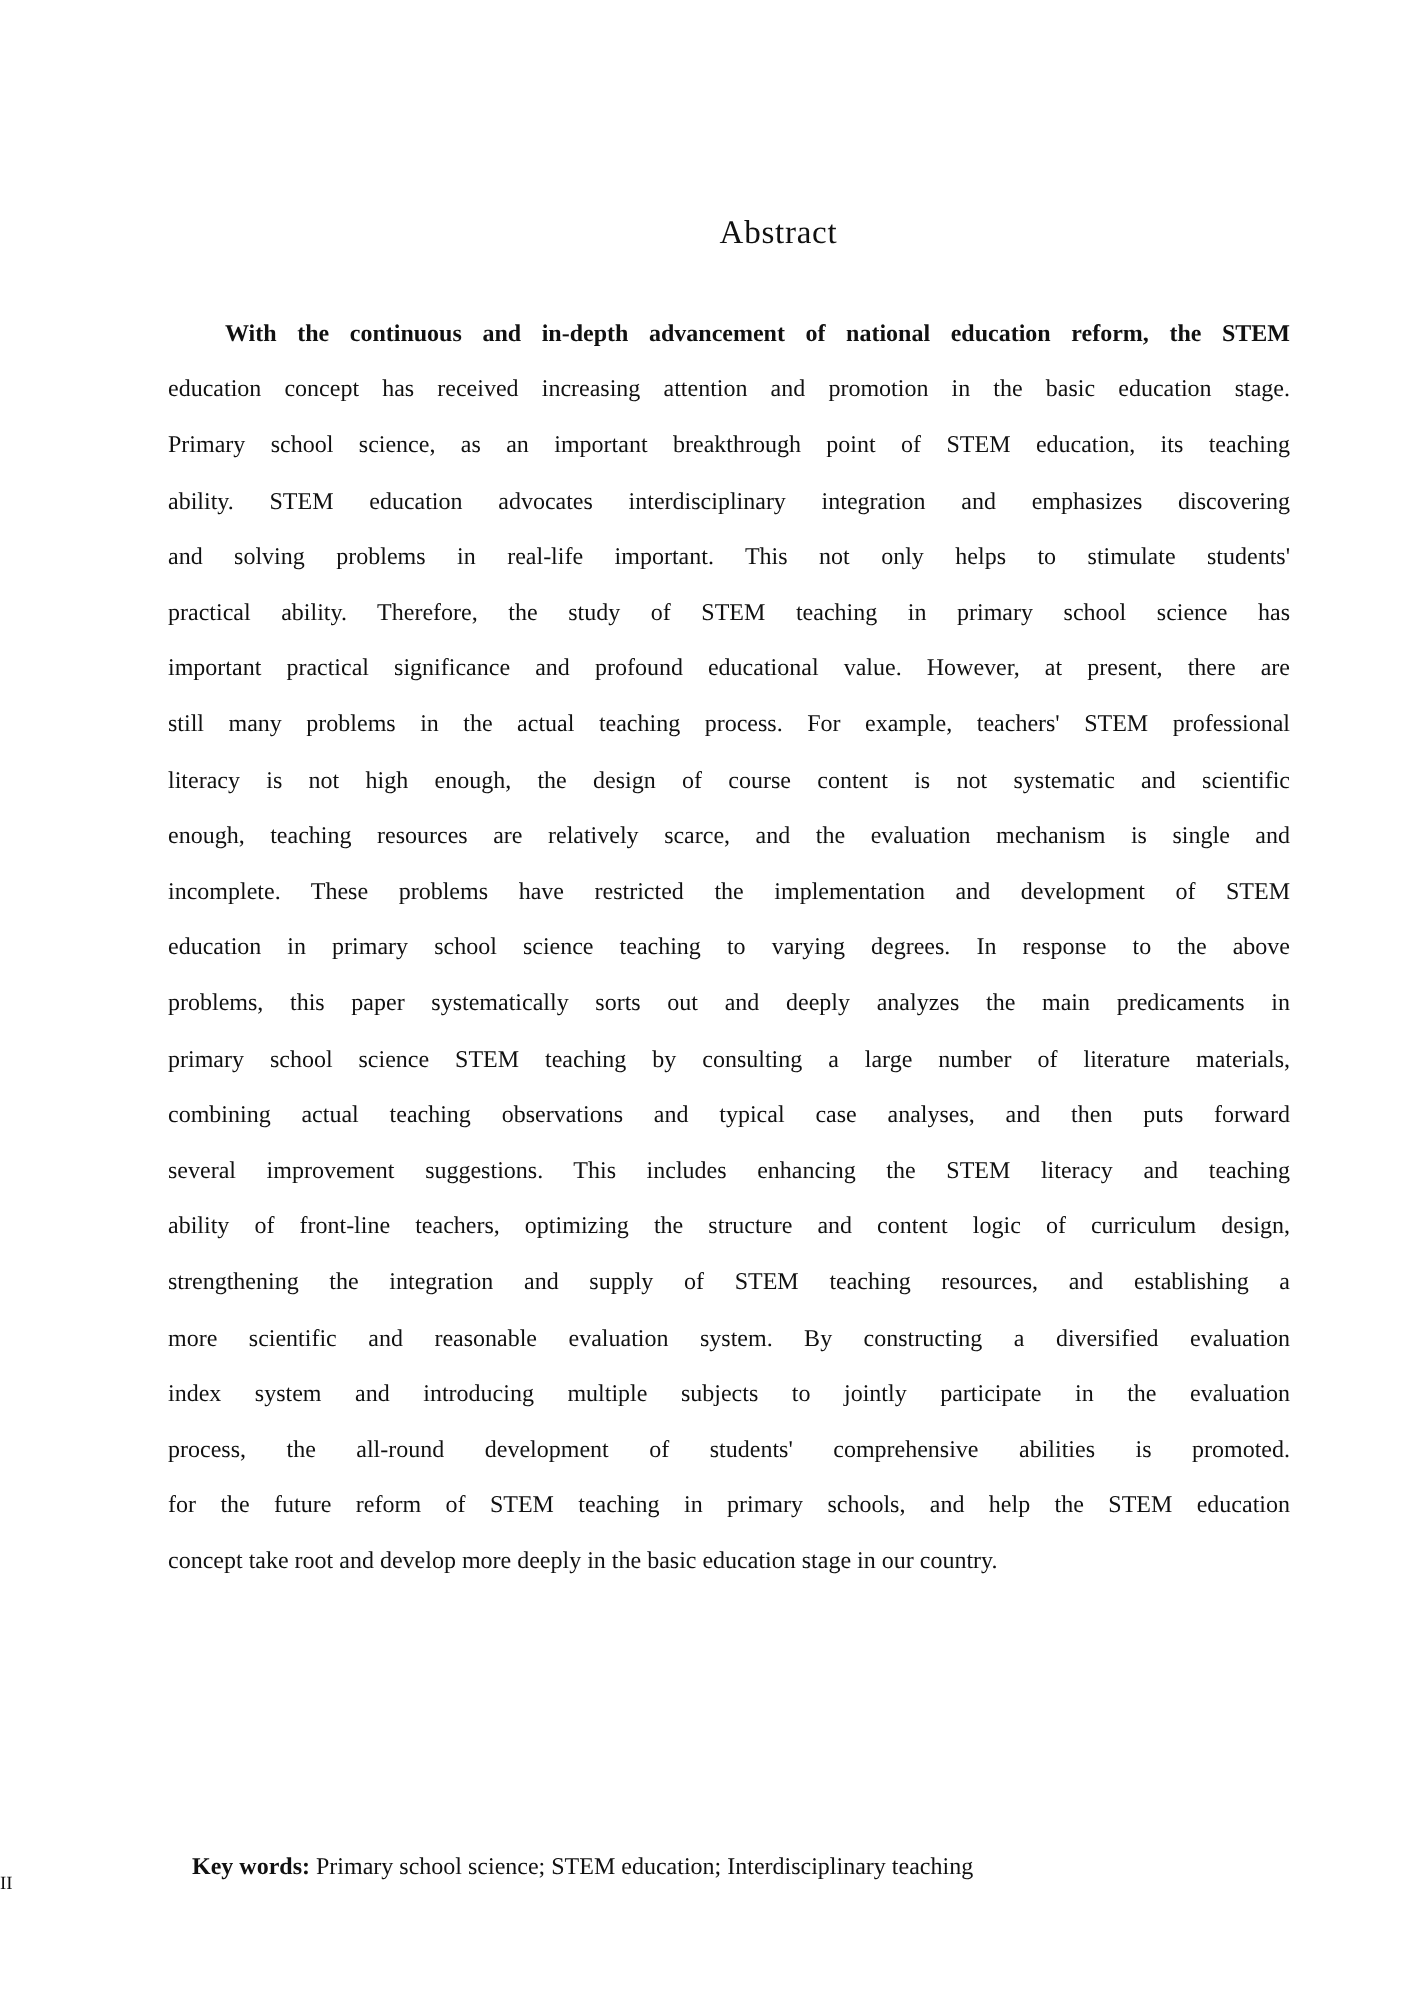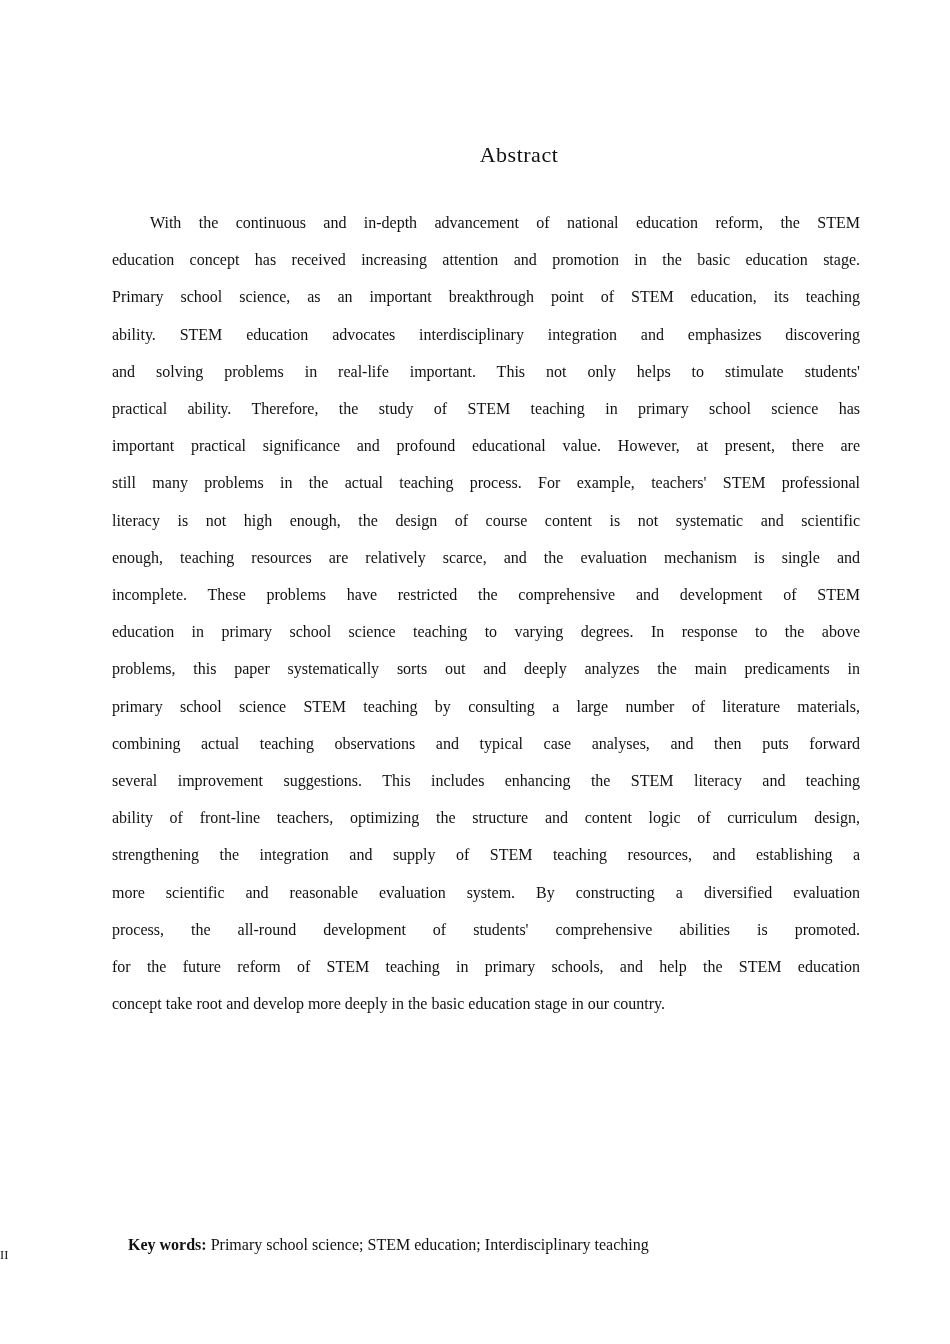--- a/index.html
+++ b/index.html
@@ -36,20 +36,21 @@
     font-size: 16px;
   }
   .body-text .line {
     line-height: 37.2px;
     text-align: justify;
     text-align-last: justify;
     white-space: normal;
   }
   .body-text .line.indent {
     text-indent: 38px;
+    font-weight: bold;
   }
   .body-text .line.para-end {
     text-align-last: left;
   }
   .keywords {
     position: absolute;
     top: 1218px;
     left: 112px;
     width: 748px;
     margin: 16px;
@@ -78,29 +79,30 @@
       <div class="line indent">With the continuous and in-depth advancement of national education reform, the STEM</div>
       <div class="line">education concept has received increasing attention and promotion in the basic education stage.</div>
       <div class="line">Primary school science, as an important breakthrough point of STEM education, its teaching</div>
       <div class="line">ability. STEM education advocates interdisciplinary integration and emphasizes discovering</div>
       <div class="line">and solving problems in real-life important. This not only helps to stimulate students'</div>
       <div class="line">practical ability. Therefore, the study of STEM teaching in primary school science has</div>
       <div class="line">important practical significance and profound educational value. However, at present, there are</div>
       <div class="line">still many problems in the actual teaching process. For example, teachers' STEM professional</div>
       <div class="line">literacy is not high enough, the design of course content is not systematic and scientific</div>
       <div class="line">enough, teaching resources are relatively scarce, and the evaluation mechanism is single and</div>
-      <div class="line">incomplete. These problems have restricted the comprehensive and development of STEM</div>
+      <div class="line">incomplete. These problems have restricted the implementation and development of STEM</div>
       <div class="line">education in primary school science teaching to varying degrees. In response to the above</div>
       <div class="line">problems, this paper systematically sorts out and deeply analyzes the main predicaments in</div>
       <div class="line">primary school science STEM teaching by consulting a large number of literature materials,</div>
       <div class="line">combining actual teaching observations and typical case analyses, and then puts forward</div>
       <div class="line">several improvement suggestions. This includes enhancing the STEM literacy and teaching</div>
       <div class="line">ability of front-line teachers, optimizing the structure and content logic of curriculum design,</div>
       <div class="line">strengthening the integration and supply of STEM teaching resources, and establishing a</div>
       <div class="line">more scientific and reasonable evaluation system. By constructing a diversified evaluation</div>
+      <div class="line">index system and introducing multiple subjects to jointly participate in the evaluation</div>
       <div class="line">process, the all-round development of students' comprehensive abilities is promoted.</div>
       <div class="line">for the future reform of STEM teaching in primary schools, and help the STEM education</div>
       <div class="line para-end">concept take root and develop more deeply in the basic education stage in our country.</div>
     </div>
 
   <p class="keywords"><span class="kw-label">Key words:</span><span class="kw-text"> Primary school science; STEM education; Interdisciplinary teaching</span></p>
 
   <div class="page-number">II</div>
 </div>
 

